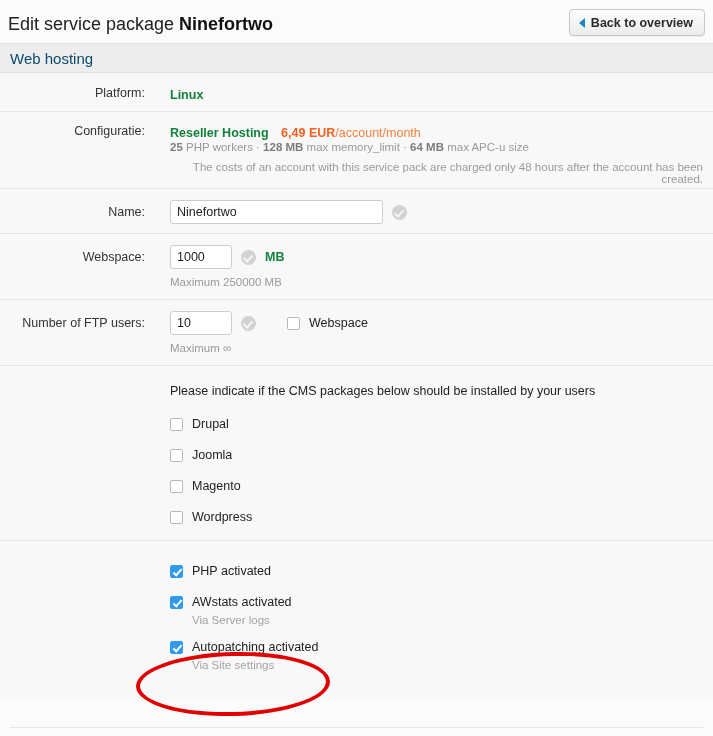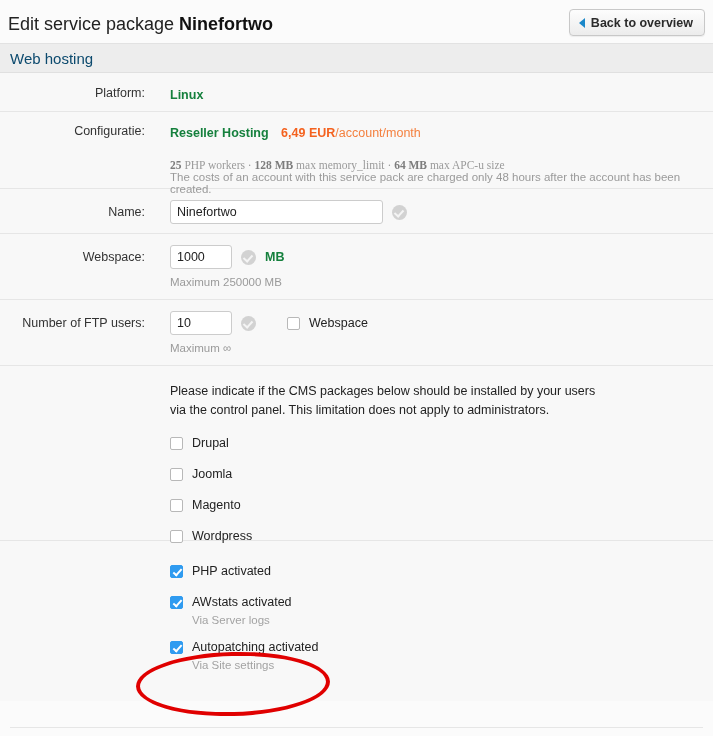--- a/index.html
+++ b/index.html
@@ -204,22 +204,22 @@
     </div>
 
     <div class="row">
       <div class="rowinner" style="height:76px;">
         <div class="lbl" style="top:12px;">Configuratie:</div>
         <div class="val" style="padding-top:11px;">
           <div>
             <span class="strong">Reseller Hosting</span>
             <span style="display:inline-block;width:8px;"></span><span class="price">6,49 EUR</span><span class="price-suffix">/account/month</span>
           </div>
-          <div class="muted" style="margin-top:18px;font-family:Liberation Serif, serif;"><b>25</b><span> PHP workers · </span><b>128 MB</b><span> max memory_limit · </span><b>64 MB</b><span> max APC-u size</span></div>
-          <div class="muted" style="margin-top:0;">The costs of an account with this service pack are charged only 48 hours after the account has been created.</div>
+          <div class="muted" style="margin-top:0;"><b>25</b><span> PHP workers · </span><b>128 MB</b><span> max memory_limit · </span><b>64 MB</b><span> max APC-u size</span></div>
+          <div class="muted" style="margin-top:8px;text-align:right;">The costs of an account with this service pack are charged only 48 hours after the account has been created.</div>
         </div>
       </div>
     </div>
 
     <div class="row">
       <div class="rowinner" style="height:44px;">
         <div class="lbl" style="top:16px;">Name:</div>
         <div class="val" style="padding-top:11px;display:flex;align-items:center;gap:9px;">
           <input class="txt w-name" type="text" value="Ninefortwo" style="">
           <span class="okbadge"></span>
@@ -254,21 +254,20 @@
           </div>
           <div class="muted" style="margin-top:7px;">Maximum ∞</div>
         </div>
       </div>
     </div>
 
     <div class="row">
       <div class="rowinner" style="height:174px;">
         <div class="val" style="padding-top:16px;">
           <div class="para">Please indicate if the CMS packages below should be installed by your users</div>
-          <div class="para">via the control panel. This limitation does not apply to administrators.</div>
 
           <div class="cbrow" style="margin-top:16px;">
             <span class="cbox"></span>
             <span class="cblabel">Drupal</span>
           </div>
           <div class="cbrow" style="margin-top:17px;">
             <span class="cbox"></span>
             <span class="cblabel">Joomla</span>
           </div>
           <div class="cbrow" style="margin-top:17px;">

